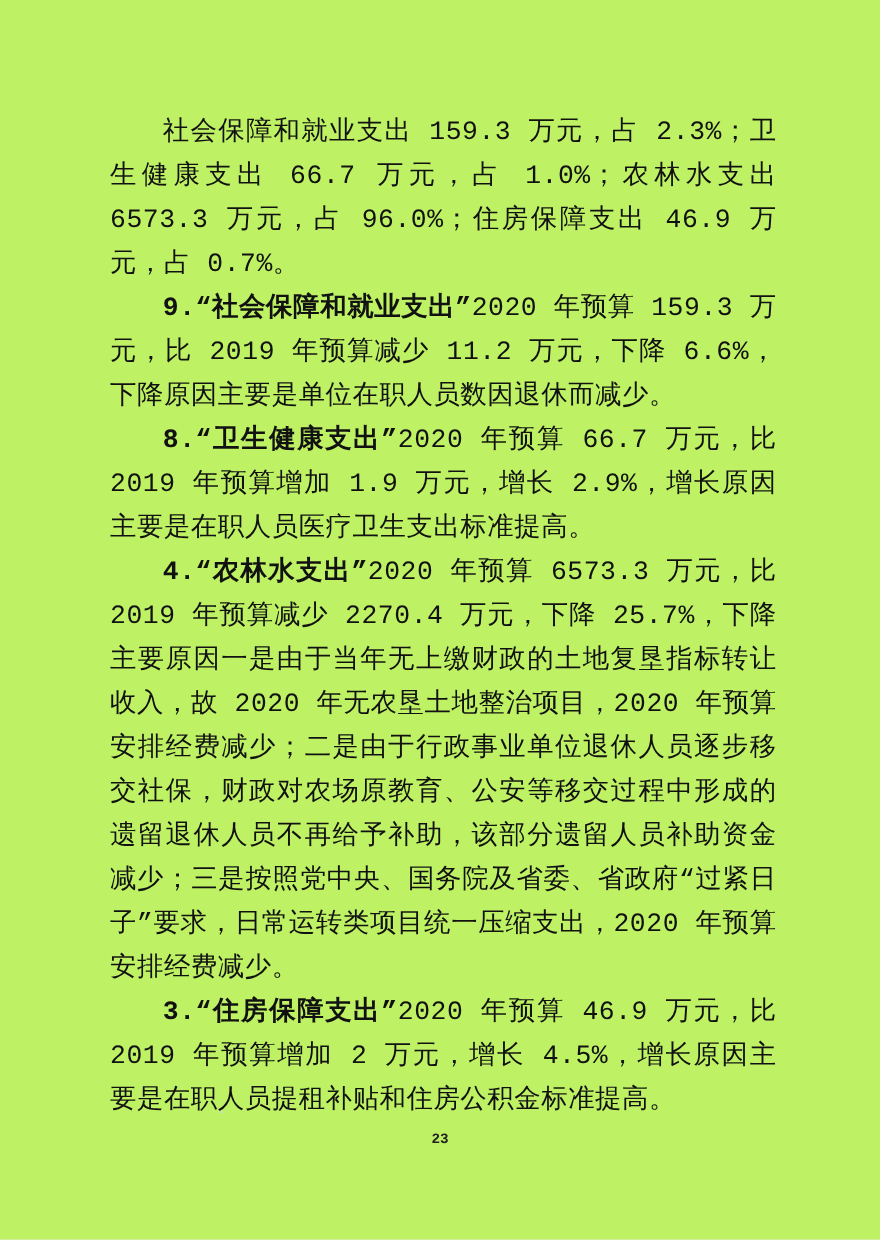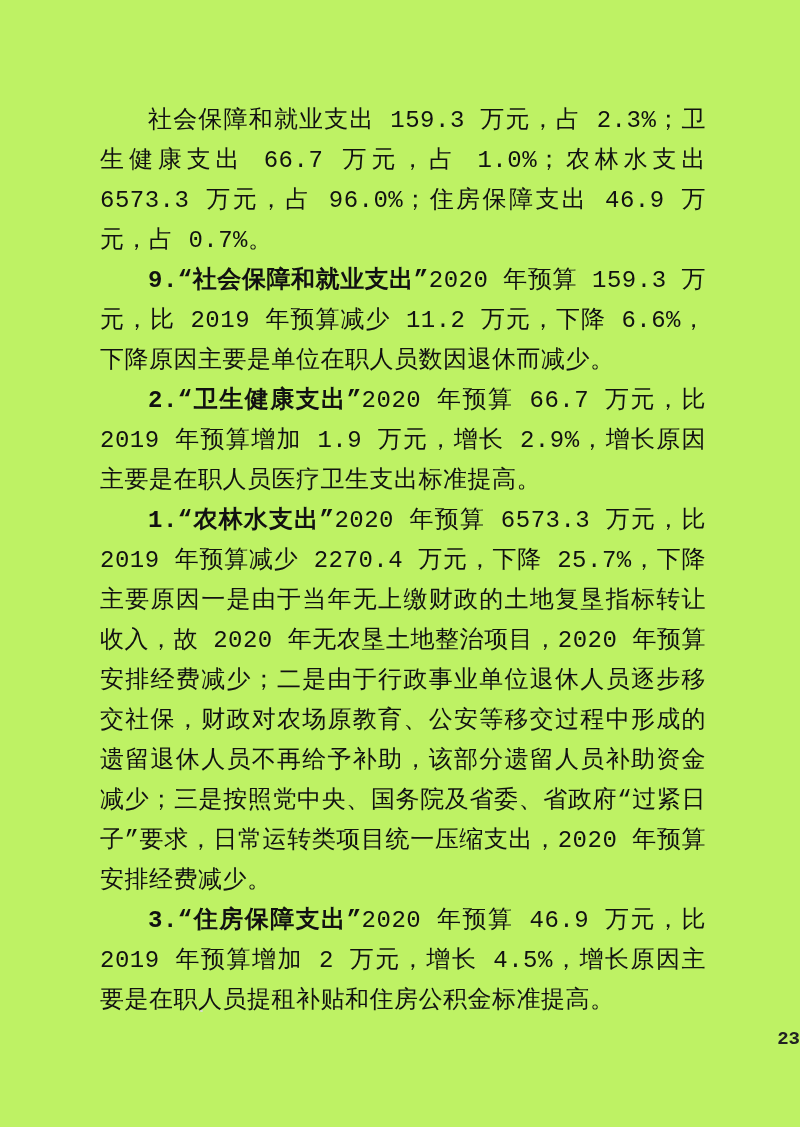--- a/index.html
+++ b/index.html
@@ -32,22 +32,22 @@
     text-indent: 2em;
   }
   .bold {
     font-weight: bold;
   }
   .page-number {
     position: absolute;
     left: 0;
     right: 0;
     top: 1028px;
-    text-align: right;
-    font-size: 19px;
+    text-align: center;
+    font-size: 13px;
     font-weight: bold;
     color: #222222;
   }
   .speck {
     position: absolute;
     left: 200px;
     top: 1010px;
     width: 3px;
     height: 2px;
     background: #d8d8d8;
@@ -58,23 +58,23 @@
 <body>
 
 <div class="page">
   <div class="content">
 
     <p class="para">社会保障和就业支出 159.3 万元，占 2.3%；卫生健康支出 66.7 万元，占 1.0%；农林水支出 6573.3 万元，占 96.0%；住房保障支出 46.9 万元，占 0.7%。</p>
 
 
     <p class="para"><span class="bold">9.“社会保障和就业支出”</span><span>2020 年预算 159.3 万元，比 2019 年预算减少 11.2 万元，下降 6.6%，下降原因主要是单位在职人员数因退休而减少。</span></p>
 
-    <p class="para"><span class="bold">2.“卫生健康支出”</span><span>2020 年预算 66.7 万元，比 2019 年预算增加 1.9 万元，增长 2.9%，增长原因主要是在职人员医疗卫生支出标准提高。</span></p>
+    <p class="para"><span class="bold">8.“卫生健康支出”</span><span>2020 年预算 66.7 万元，比 2019 年预算增加 1.9 万元，增长 2.9%，增长原因主要是在职人员医疗卫生支出标准提高。</span></p>
 
-    <p class="para"><span class="bold">1.“农林水支出”</span><span>2020 年预算 6573.3 万元，比 2019 年预算减少 2270.4 万元，下降 25.7%，下降主要原因一是由于当年无上缴财政的土地复垦指标转让收入，故 2020 年无农垦土地整治项目，2020 年预算安排经费减少；二是由于行政事业单位退休人员逐步移交社保，财政对农场原教育、公安等移交过程中形成的遗留退休人员不再给予补助，该部分遗留人员补助资金减少；三是按照党中央、国务院及省委、省政府“过紧日子”要求，日常运转类项目统一压缩支出，2020 年预算安排经费减少。</span></p>
+    <p class="para"><span class="bold">4.“农林水支出”</span><span>2020 年预算 6573.3 万元，比 2019 年预算减少 2270.4 万元，下降 25.7%，下降主要原因一是由于当年无上缴财政的土地复垦指标转让收入，故 2020 年无农垦土地整治项目，2020 年预算安排经费减少；二是由于行政事业单位退休人员逐步移交社保，财政对农场原教育、公安等移交过程中形成的遗留退休人员不再给予补助，该部分遗留人员补助资金减少；三是按照党中央、国务院及省委、省政府“过紧日子”要求，日常运转类项目统一压缩支出，2020 年预算安排经费减少。</span></p>
 
     <p class="para"><span class="bold">3.“住房保障支出”</span><span>2020 年预算 46.9 万元，比 2019 年预算增加 2 万元，增长 4.5%，增长原因主要是在职人员提租补贴和住房公积金标准提高。</span></p>
 
   </div>
 
   <div class="speck"></div>
 
   <div class="page-number">23</div>
 </div>
 

